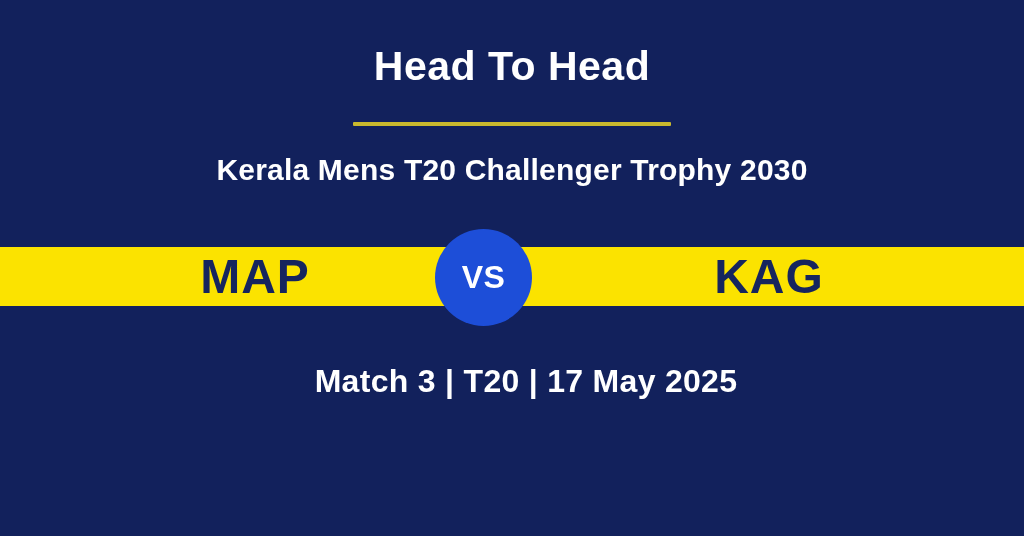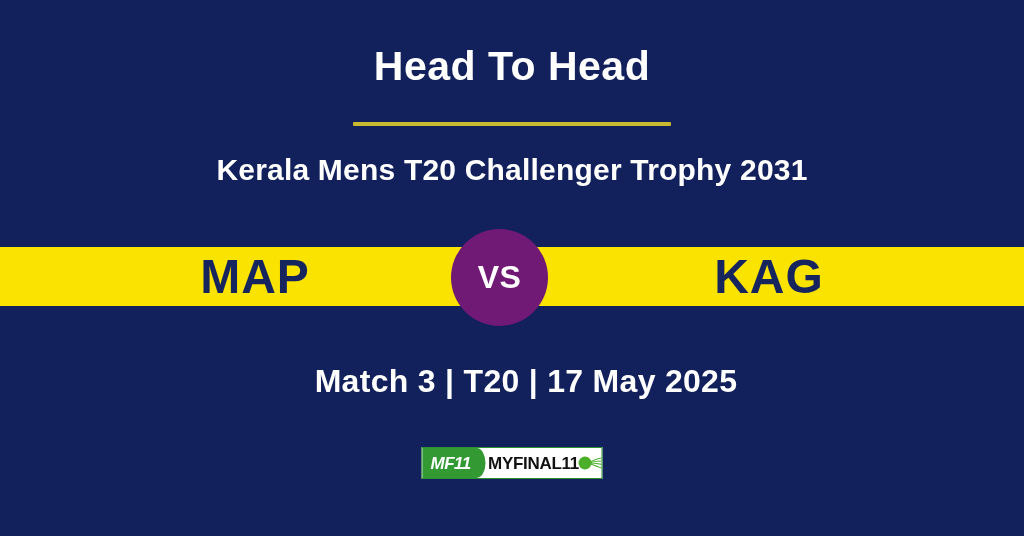--- a/index.html
+++ b/index.html
@@ -89,25 +89,25 @@
     letter-spacing: 1px;
     white-space: nowrap;
     text-align: center;
   }
   .team-left  { left: 80px;  width: 350px; }
   .team-right { right: 80px; width: 350px; }
 
   .vs-circle {
     position: absolute;
     top: 229px;
-    left: 451px;
+    left: 435px;
     width: 97px;
     height: 97px;
     border-radius: 50%;
-    background: #701a75;
+    background: #1d4ed8;
     color: #ffffff;
     font-size: 32px;
     font-weight: bold;
     letter-spacing: 0.5px;
     display: flex;
     align-items: center;
     justify-content: center;
     z-index: 4;
   }
 
@@ -215,43 +215,26 @@
 </head>
 <body>
 
 <div class="poster">
 
   <div class="header-block">
     <div class="h2h-title">Head To Head</div>
 
     <div class="title-divider"></div>
 
-    <div class="tournament-name">Kerala Mens T20 Challenger Trophy 2031</div>
+    <div class="tournament-name">Kerala Mens T20 Challenger Trophy 2030</div>
   </div>
 
   <div class="vs-band">
     <div class="team-name team-left">MAP</div>
     <div class="team-name team-right">KAG</div>
   </div>
 
   <div class="vs-circle">VS</div>
 
   <div class="match-info">Match 3 | T20 | 17 May 2025</div>
 
-  <div class="brand-logo">
-    <div class="brand-mark">
-      <span class="brand-mark-text">MF11</span>
-    </div>
-    <div class="brand-word">
-      <span>MYFINAL11</span>
-    </div>
-    <div class="brand-ball">
-      <span class="ball-dot"></span>
-      <svg class="ball-trail" viewBox="0 0 19 13">
-        <path d="M1 6.5 C7 2, 13 1.5, 18 1" stroke="#4caf2a" stroke-width="1.1" fill="none"></path>
-        <path d="M1 6.5 C7 4.5, 13 4.5, 18 4.5" stroke="#4caf2a" stroke-width="1.1" fill="none"></path>
-        <path d="M1 6.5 C7 6.5, 13 7.5, 18 8.5" stroke="#4caf2a" stroke-width="1.1" fill="none"></path>
-        <path d="M1 6.5 C7 9, 12 11, 16 12" stroke="#4caf2a" stroke-width="1.1" fill="none"></path>
-      </svg>
-    </div>
-  </div>
 
 </div>
 
 </body></html>

